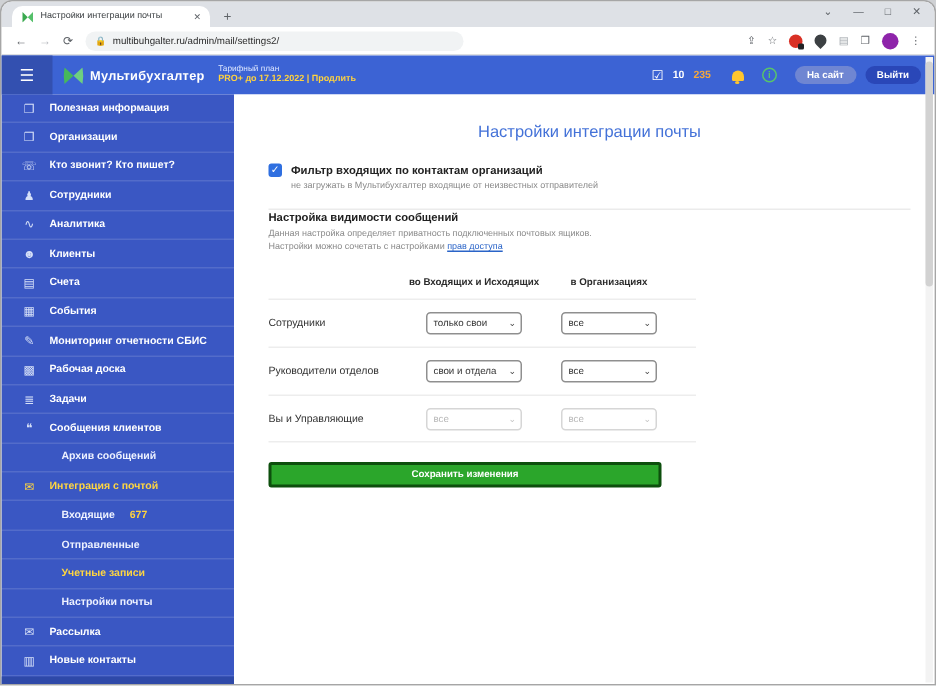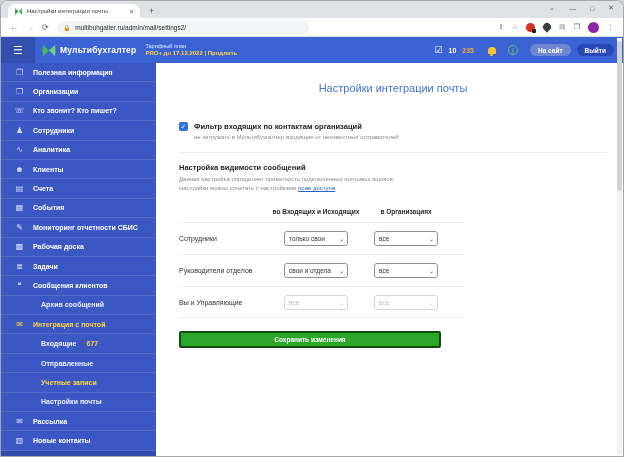--- a/index.html
+++ b/index.html
@@ -53,26 +53,26 @@
   .sb-item .icn { width:11px; text-align:center; font-size:8px; color:#d6e0f8; font-weight:normal; }
   .sb-item.sub { padding-left:40px; color:#eef2ff; }
   .sb-item.active { color:#ffd640; }
   .sb-item.active .icn { color:#ffd640; }
   .sb-badge { color:#ffd23e; margin-left:2px; }
   .sb-strip { height:7px; background:#2e49a8; margin-top:auto; }
 
   
   .content { position:absolute; left:155px; top:0; right:0; bottom:0; background:#fff; padding:0 16px 0 23px; overflow:hidden; }
   .page-title { text-align:center; color:#4472d8; font-size:11px; margin-top:19px; }
-  .filter-row { margin-top:28px; display:flex; gap:6px; align-items:center; }
+  .filter-row { margin-top:15px; display:flex; gap:6px; align-items:center; }
   .cb { width:9px; height:9px; background:#2f6fe0; border-radius:2px; color:#fff; font-size:7px; line-height:9px; text-align:center; flex:0 0 9px; }
   .filter-label { font-size:7.5px; font-weight:bold; color:#222; }
   .filter-note { font-size:6px; color:#8a8a8a; margin:3px 0 0 15px; }
   .divider { border-top:1px solid #ebebeb; margin-top:12px; }
-  .sec-title { font-size:7.5px; font-weight:bold; color:#1e1e1e; margin-top:10px; }
+  .sec-title { font-size:7.5px; font-weight:bold; color:#1e1e1e; }
   .sec-desc { font-size:6px; color:#8a8a8a; margin-top:4px; }
   .sec-desc2 { font-size:6px; color:#8a8a8a; margin-top:3px; }
   .link { color:#2a64c8; text-decoration:underline; cursor:pointer; }
   .vis-head { display:grid; grid-template-columns:105px 90px 90px; margin-top:17px; }
   .th-wrap { width:64px; display:flex; justify-content:center; }
   .th { font-size:6.5px; font-weight:bold; color:#2b2b2b; white-space:nowrap; }
   .vis-rows { width:285px; margin-top:7px; }
   .vrow { display:grid; grid-template-columns:105px 90px 90px; align-items:center; height:32px; border-top:1px solid #ededed; }
   .vrow:last-child { border-bottom:1px solid #ededed; }
   .vlabel { font-size:7px; color:#333; }

